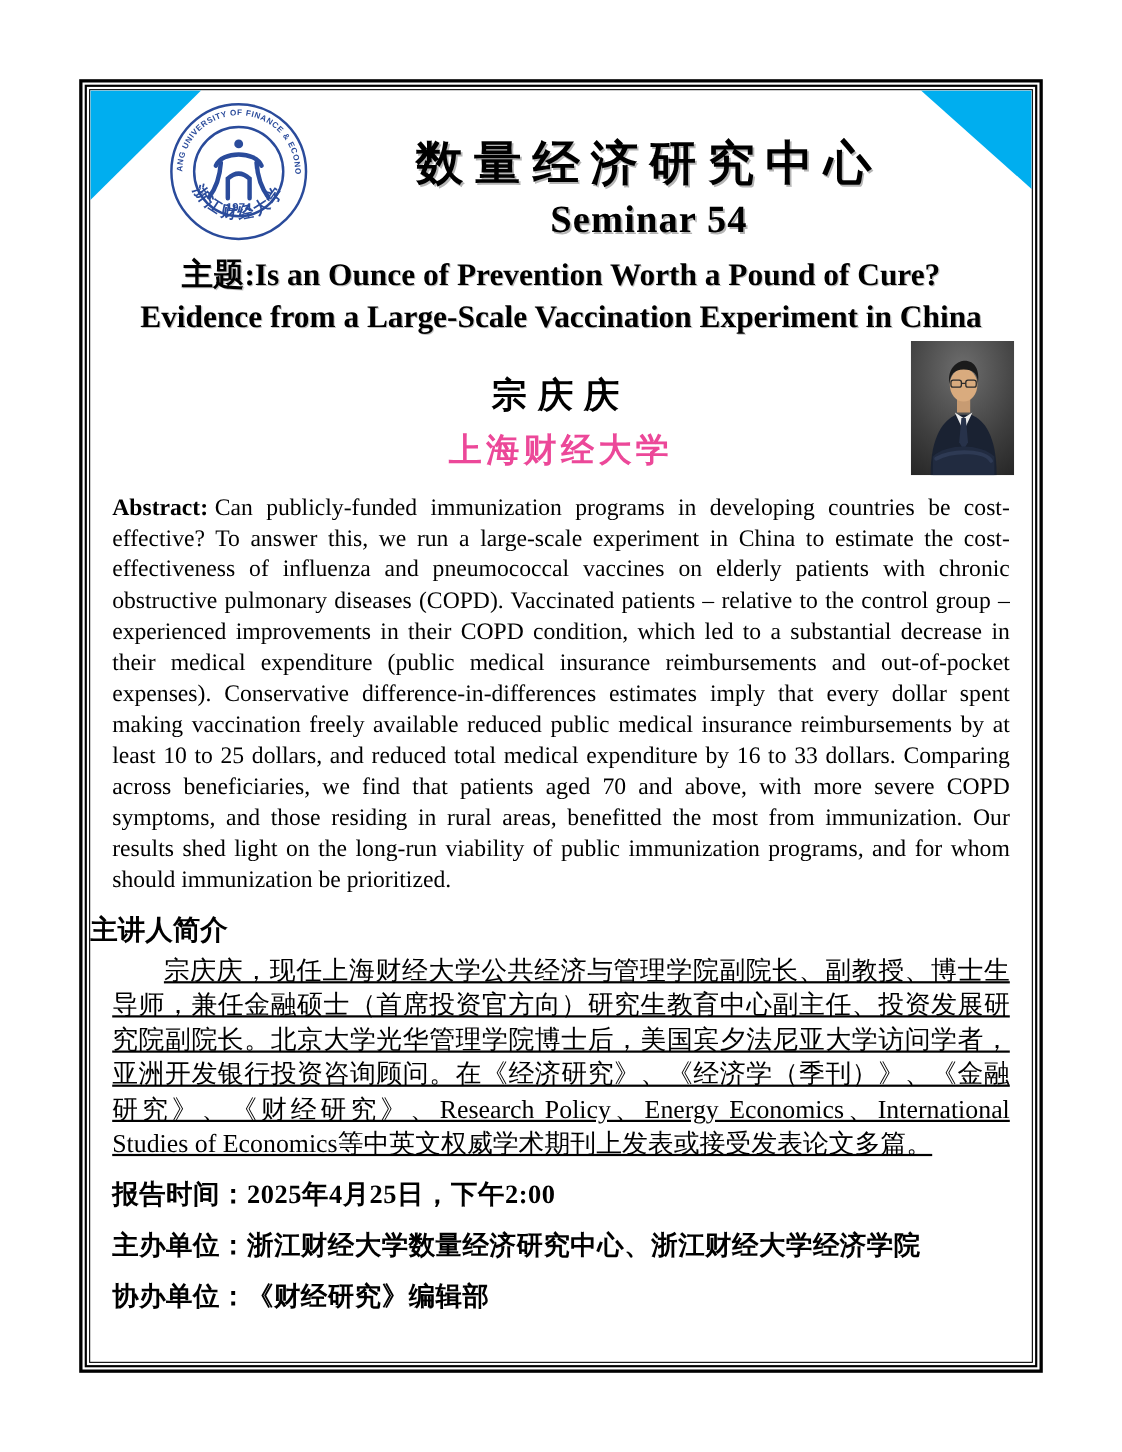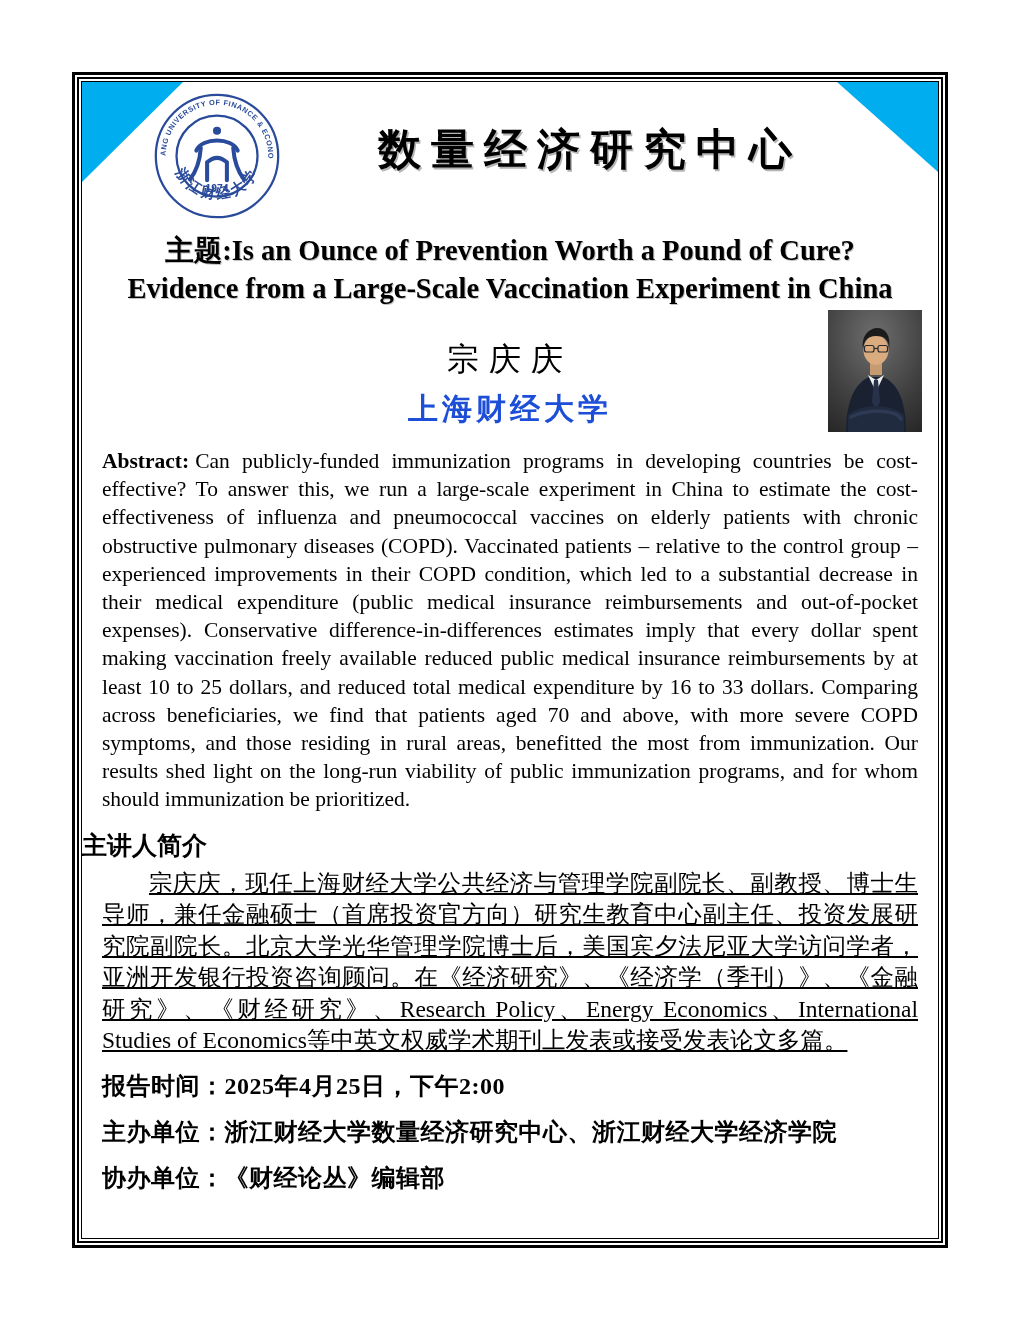--- a/index.html
+++ b/index.html
@@ -22,21 +22,21 @@
   .title-block{ position:absolute; left:160px; right:0; top:20px; text-align:center;margin-top:24px; }
   .center-name{ font-size:43px; font-weight:bold; letter-spacing:10px; line-height:1.1;
                 text-shadow:1.5px 1.5px 0 rgba(120,120,120,.55); }
   .seminar-no{ font-size:35px; font-weight:bold; margin-top:7px; letter-spacing:1px;
                text-shadow:1.5px 1.5px 0 rgba(120,120,120,.55); }
 
   .topic{ margin-top:8px; text-align:center; font-weight:bold; font-size:28.5px; line-height:38px;
           text-shadow:1px 1px 0 rgba(120,120,120,.45); }
 
   .speaker{ margin-top:30px; text-align:center; }
-  .speaker-name{ font-size:32px; font-weight:normal; letter-spacing:10px; }
+  .speaker-name{ font-size:32px; font-weight:bold; letter-spacing:10px; }
   .speaker-affil{ font-size:30px; margin-top:7px; letter-spacing:4px; font-weight:bold; }
 
   .photo{ position:absolute; left:746px; top:228px; width:94px; height:122px; }
 
   .abstract{ margin:17px 20px 11px 20px; font-size:21.5px; line-height:28.2px; text-align:justify; }
   .abstract b{ margin-right:6px; }
 
   .bio-head{ margin-top:15px; text-align:left; font-size:25px; font-weight:bold;
              font-family:Liberation Sans, sans-serif; }
   .bio{ margin:6px 20px 0 20px; font-size:23.5px; line-height:31.5px; text-align:justify; text-indent:2em;text-decoration:underline; }
@@ -76,31 +76,32 @@
               <path d="M 52,61 C 51,75 47,87 40,96"></path>
               <path d="M 88,61 C 89,75 93,87 100,96"></path>
               <path d="M 59,97 L 59,77 Q 70,67 81,77 L 81,97"></path>
             </g>
             <circle cx="70" cy="42" r="4.5" fill="#2a4b9b"></circle>
             <text x="70" y="110" text-anchor="middle" font-size="11.5" font-weight="bold" fill="#2a4b9b">1974</text>
           </svg>
 
           <div class="title-block">
             <div class="center-name">数量经济研究中心</div>
+            <div class="seminar-no">Seminar 54</div>
           </div>
         </div>
 
         <div class="topic">
           <div>主题:Is an Ounce of Prevention Worth a Pound of Cure?</div>
           <div>Evidence from a Large-Scale Vaccination Experiment in China</div>
         </div>
 
         <div class="speaker">
           <div class="speaker-name">宗庆庆</div>
-          <div class="speaker-affil" style="color:#1d4ed8;">上海财经大学</div>
+          <div class="speaker-affil" style="color:#ec4899;">上海财经大学</div>
         </div>
 
         <svg class="photo" viewBox="0 0 94 122">
           <defs>
             <radialGradient id="pbg" cx="50%" cy="22%" r="95%">
               <stop offset="0%" stop-color="#6e6e6e"></stop>
               <stop offset="60%" stop-color="#3f3f3f"></stop>
               <stop offset="100%" stop-color="#242424"></stop>
             </radialGradient>
           </defs>
@@ -123,19 +124,19 @@
         </svg>
 
         <p class="abstract"><b>Abstract:</b><span>Can publicly-funded immunization programs in developing countries be cost-effective? To answer this, we run a large-scale experiment in China to estimate the cost-effectiveness of influenza and pneumococcal vaccines on elderly patients with chronic obstructive pulmonary diseases (COPD). Vaccinated patients – relative to the control group – experienced improvements in their COPD condition, which led to a substantial decrease in their medical expenditure (public medical insurance reimbursements and out-of-pocket expenses). Conservative difference-in-differences estimates imply that every dollar spent making vaccination freely available reduced public medical insurance reimbursements by at least 10 to 25 dollars, and reduced total medical expenditure by 16 to 33 dollars. Comparing across beneficiaries, we find that patients aged 70 and above, with more severe COPD symptoms, and those residing in rural areas, benefitted the most from immunization. Our results shed light on the long-run viability of public immunization programs, and for whom should immunization be prioritized.</span></p>
 
         <div class="bio-head">主讲人简介</div>
         <p class="bio">宗庆庆，现任上海财经大学公共经济与管理学院副院长、副教授、博士生导师，兼任金融硕士（首席投资官方向）研究生教育中心副主任、投资发展研究院副院长。北京大学光华管理学院博士后，美国宾夕法尼亚大学访问学者，亚洲开发银行投资咨询顾问。在《经济研究》、《经济学（季刊）》、《金融研究》、《财经研究》、Research Policy、Energy Economics、International Studies of Economics等中英文权威学术期刊上发表或接受发表论文多篇。</p>
 
         <div class="details">
           <div class="detail-row"><span>报告时间：</span><span>2025年4月25日，下午2:00</span></div>
           <div class="detail-row"><span>主办单位：</span><span>浙江财经大学数量经济研究中心、浙江财经大学经济学院</span></div>
-          <div class="detail-row"><span>协办单位：</span><span>《财经论丛》编辑部</span></div>
+          <div class="detail-row"><span>协办单位：</span><span>《财经研究》编辑部</span></div>
         </div>
 
       </div>
     </div>
   </div>
 </div>
 
 </body></html>

